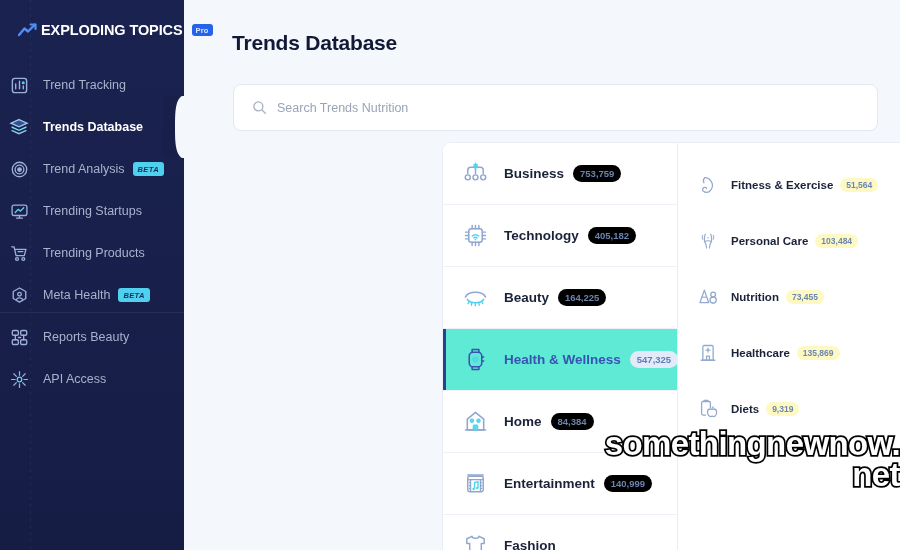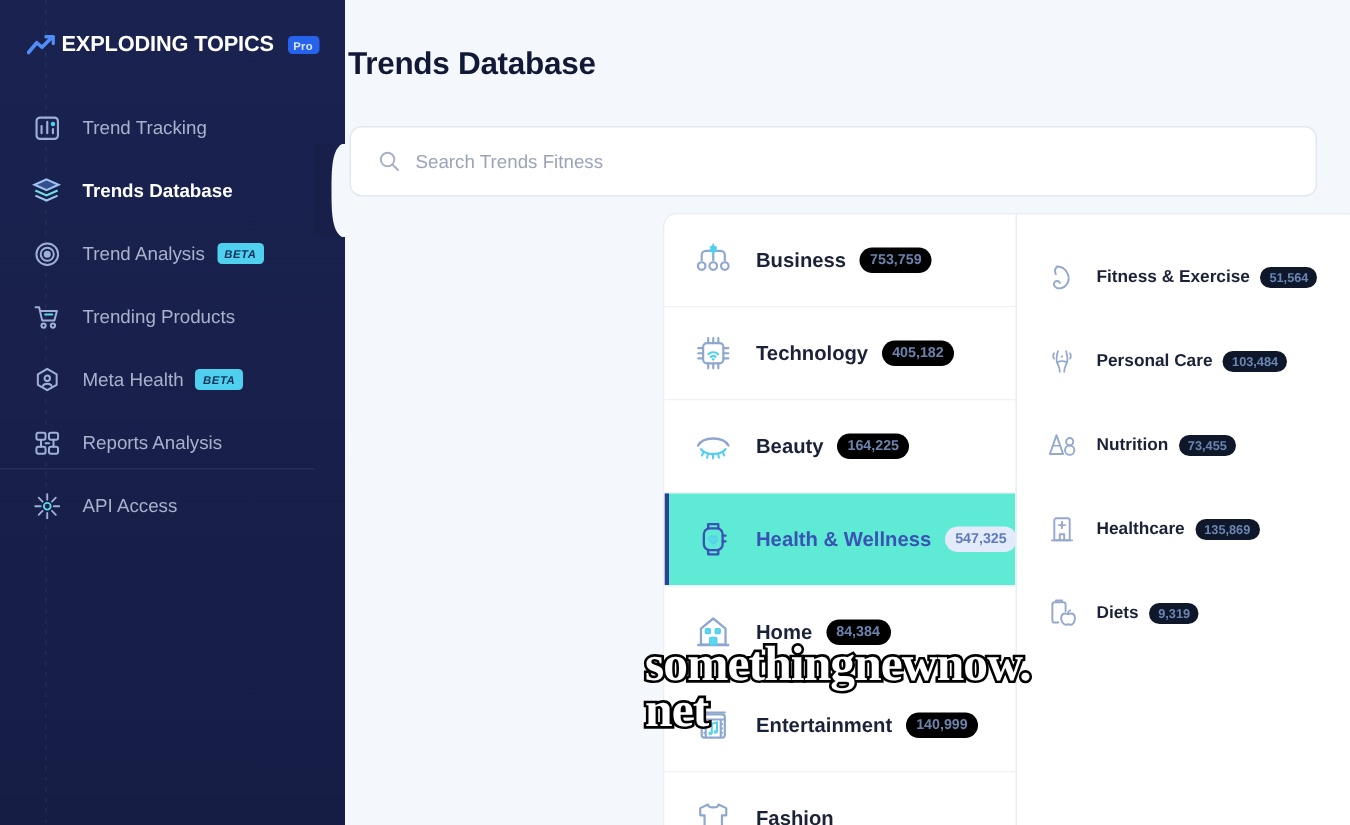--- a/index.html
+++ b/index.html
@@ -7,21 +7,21 @@
     width: 900px; height: 550px;
     font-family: "Liberation Sans", sans-serif;
     background: #f4f7fb;
     overflow: hidden;
   }
   #app { position: relative; width: 900px; height: 550px; }
 
   
   .sidebar {
     position: absolute; left: 0; top: 0;
-    width: 230px; height: 550px;
+    width: 184px; height: 550px;
     background: #1d4ed8;
     z-index: 2;
   }
   .sidebar-bg {
     position: absolute; inset: 0;
     background: linear-gradient(180deg, #1a2250 0%, #161d45 100%);
   }
   .logo-row {
     position: absolute; left: 18px; top: 22px;
     display: flex; align-items: center; gap: 4px;
@@ -35,21 +35,21 @@
     margin-left: 5px;
     background: #2563eb; color: #dbe6ff;
     font-size: 7.5px; font-weight: 700;
     padding: 2px 4px 1.5px; border-radius: 3px;
     letter-spacing: 0.2px;
   }
   .nav { position: absolute; left: 0; top: 64px; width: 210px; }
   .nav-item {
     position: relative;
     display: flex; align-items: center;
-    height: 42px; padding-left: 20px;
+    height: 42px; padding-left: 8px;
     cursor: pointer;
   }
   .nav-icon {
     width: 22px; height: 22px;
     display: flex; align-items: center; justify-content: center;
     flex: 0 0 22px;
   }
   .nav-label {
     margin-left: 13px;
     font-size: 12.5px; font-weight: 500;
@@ -175,32 +175,32 @@
     margin-left: 11px;
     display: flex; align-items: center; flex-wrap: wrap;
     max-width: 150px;
   }
   .sub-label {
     font-size: 11.5px; font-weight: 700; color: #1a2238;
     line-height: 15px;
   }
   .sub-pill {
     margin-left: 7px;
-    background: #0f172a; color: #6b86b3;
+    background: #fef9c3; color: #6b86b3;
     font-size: 8.5px; font-weight: 600;
     padding: 2.5px 6px 2px; border-radius: 8px;
     white-space: nowrap;
   }
 
   
   .watermark {
     position: absolute; left: 430px; top: 428px;
     width: 470px;
-    text-align: left;
-    font-family: Liberation Serif, serif;
+    text-align: right;
+    font-family: Liberation Sans, sans-serif;
     font-size: 33px; font-weight: 700;
     line-height: 0.95;
     color: #ffffff;
     letter-spacing: -0.6px;
     z-index: 10;
     pointer-events: none;
     -webkit-text-stroke: 3.5px #000000;
     paint-order: stroke fill;
   }
 </style>
@@ -253,20 +253,30 @@
           <svg width="19" height="19" viewBox="0 0 20 20" fill="none" stroke="#9fb0d8" stroke-width="1.4">
             <circle cx="10" cy="10" r="7.6"></circle>
             <circle cx="10" cy="10" r="4.6"></circle>
             <circle cx="10" cy="10" r="1.8" fill="#9fb0d8"></circle>
           </svg>
         </span>
         <span class="nav-label">Trend Analysis</span>
         <span class="beta-badge">BETA</span>
       </div>
 
+      <div class="nav-item">
+        <span class="nav-icon">
+          <svg width="19" height="19" viewBox="0 0 20 20" fill="none" stroke="#9fb0d8" stroke-width="1.4">
+            <rect x="2.2" y="3.2" width="15.6" height="11" rx="2"></rect>
+            <path d="M10 14.2 V17 M7 17 H13" stroke-linecap="round"></path>
+            <path d="M5.5 11 L8.5 7.8 L11 9.6 L14.5 6" stroke="#5fd7ea" stroke-linecap="round" stroke-linejoin="round"></path>
+          </svg>
+        </span>
+        <span class="nav-label">Trending Startups</span>
+      </div>
 
       <div class="nav-item">
         <span class="nav-icon">
           <svg width="19" height="19" viewBox="0 0 20 20" fill="none" stroke="#9fb0d8" stroke-width="1.4">
             <path d="M1.8 3 H4.3 L6.4 12.2 H15 L16.8 5.6 H5.2" stroke-linecap="round" stroke-linejoin="round"></path>
             <circle cx="7.4" cy="15.8" r="1.5"></circle>
             <circle cx="14" cy="15.8" r="1.5"></circle>
             <path d="M8.5 8 H13.5" stroke="#5fd7ea" stroke-linecap="round"></path>
           </svg>
         </span>
@@ -290,21 +300,21 @@
       <div class="nav-item">
         <span class="nav-icon">
           <svg width="19" height="19" viewBox="0 0 20 20" fill="none" stroke="#9fb0d8" stroke-width="1.4">
             <rect x="2.4" y="2.6" width="6.4" height="5" rx="1.4"></rect>
             <rect x="11.2" y="2.6" width="6.4" height="5" rx="1.4"></rect>
             <rect x="2.4" y="12.4" width="6.4" height="5" rx="1.4"></rect>
             <rect x="11.2" y="12.4" width="6.4" height="5" rx="1.4"></rect>
             <path d="M5.6 7.6 V12.4 M14.4 7.6 V12.4 M8.8 10 H11.2" stroke-linecap="round"></path>
           </svg>
         </span>
-        <span class="nav-label">Reports Analysis</span>
+        <span class="nav-label">Reports Beauty</span>
       </div>
 
       <div class="nav-item">
         <span class="nav-icon">
           <svg width="19" height="19" viewBox="0 0 20 20" fill="none" stroke="#9fb0d8" stroke-width="1.3">
             <circle cx="10" cy="10" r="2.4" stroke="#5fd7ea"></circle>
             <path d="M10 1.6 V5.4 M10 14.6 V18.4 M1.6 10 H5.4 M14.6 10 H18.4
                      M4 4 L6.7 6.7 M13.3 13.3 L16 16 M16 4 L13.3 6.7 M6.7 13.3 L4 16" stroke-linecap="round"></path>
           </svg>
         </span>
@@ -324,21 +334,21 @@
 
     <div class="page-title">Trends Database</div>
 
     <div class="search-box">
       <span class="search-icon">
         <svg width="15" height="15" viewBox="0 0 16 16" fill="none" stroke="#a7b1c4" stroke-width="1.4">
           <circle cx="6.8" cy="6.8" r="4.8"></circle>
           <path d="M10.4 10.4 L14.2 14.2" stroke-linecap="round"></path>
         </svg>
       </span>
-      <span class="search-placeholder">Search Trends Fitness</span>
+      <span class="search-placeholder">Search Trends Nutrition</span>
     </div>
 
     <div class="panels">
 
       <div class="cat-col">
 
         <div class="cat-item">
           <span class="cat-icon">
             <svg width="27" height="27" viewBox="0 0 28 28" fill="none" stroke="#8fa7cf" stroke-width="1.5">
               <path d="M6 14 V10.5 C6 8.8 7.3 7.5 9 7.5 H19 C20.7 7.5 22 8.8 22 10.5 V14" stroke-linecap="round"></path>

